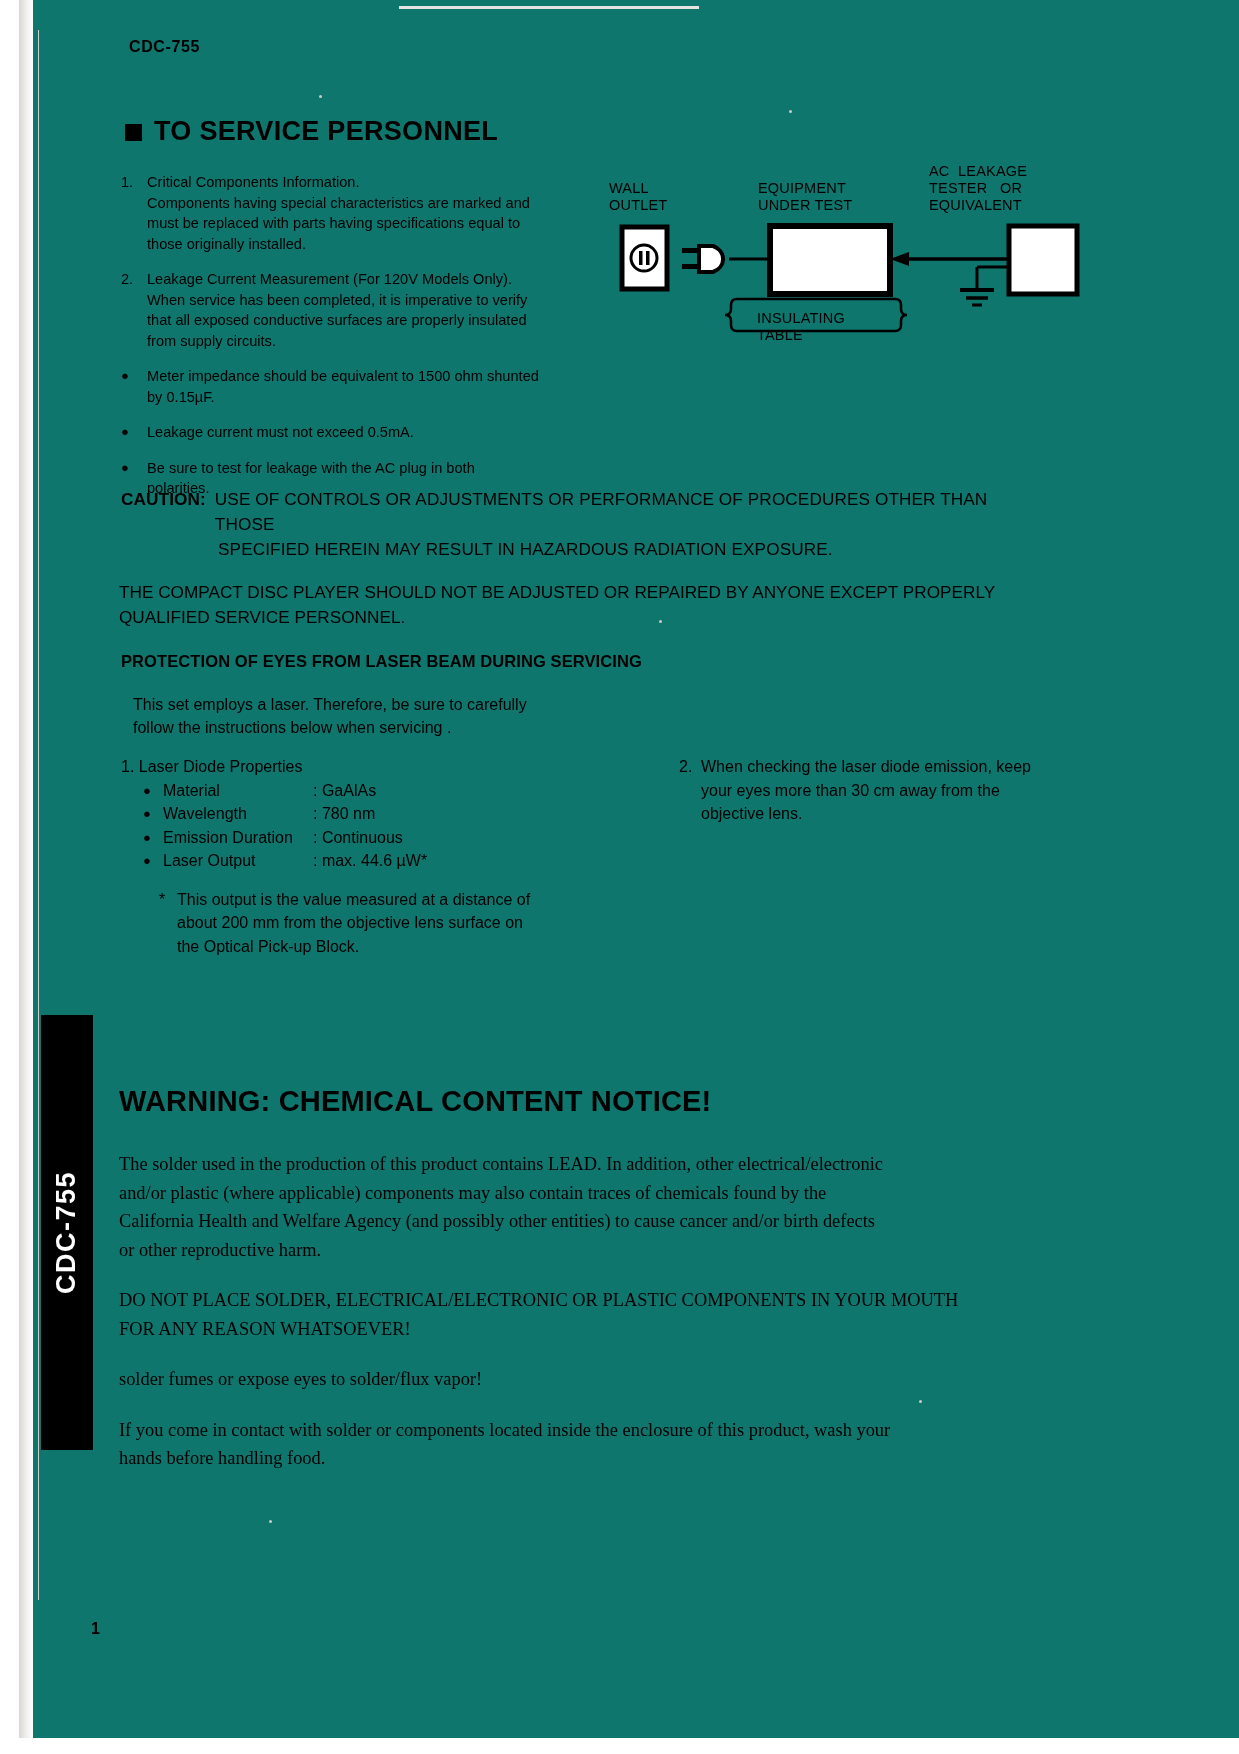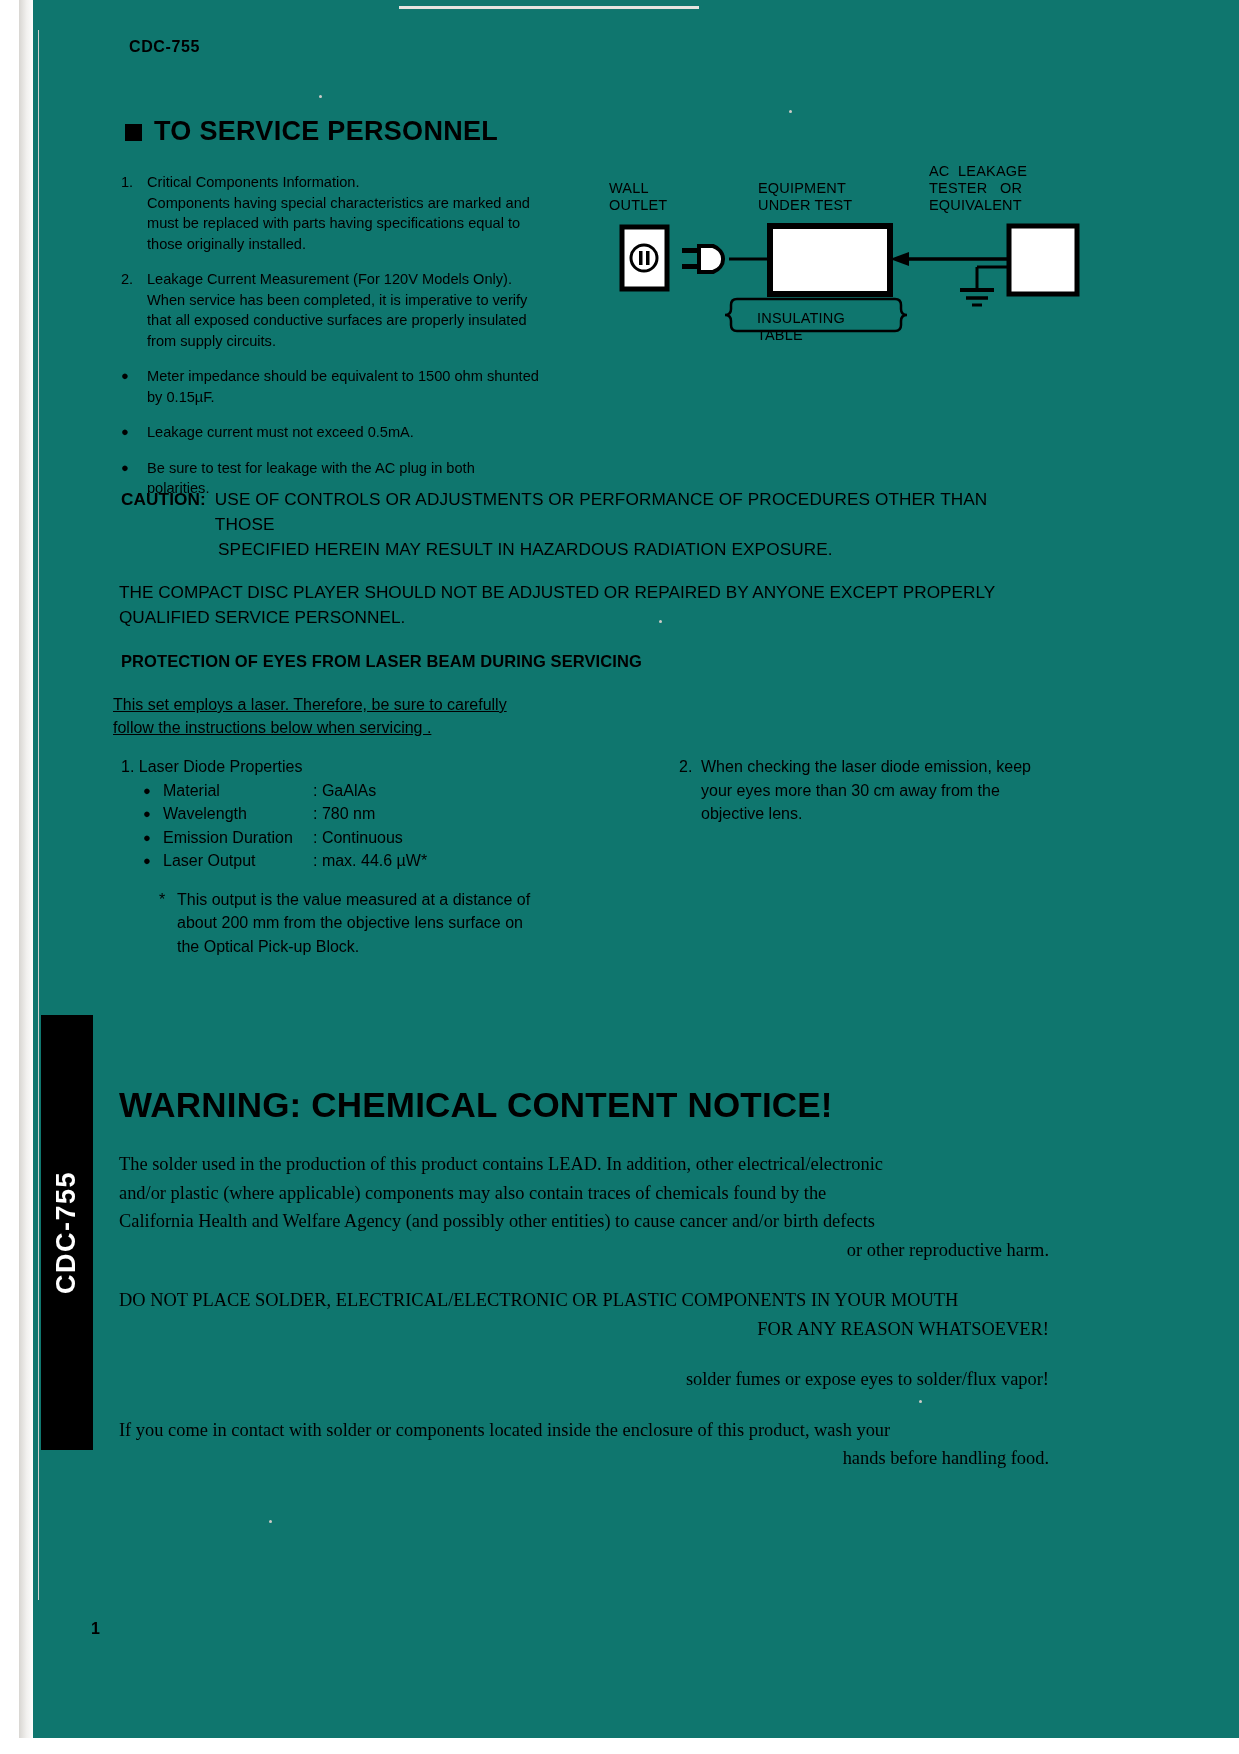--- a/index.html
+++ b/index.html
@@ -144,25 +144,24 @@
 
   .laser-heading {
     position: absolute;
     left: 102px; top: 652px;
     font-size: 16.5px;
     font-weight: bold;
     letter-spacing: 0.1px;
   }
   .laser-intro {
     position: absolute;
-    left: 94px; top: 693px;
+    left: 114px; top: 693px;
     width: 470px;
     font-size: 16px;
     line-height: 23px;
-    text-decoration: underline;
   }
 
   .laser-col-left {
     position: absolute;
     left: 102px; top: 755px;
     width: 460px;
     font-size: 16px;
     line-height: 23.5px;
   }
   .prop-row {
@@ -216,38 +215,38 @@
     white-space: nowrap;
     font-size: 27px;
     font-weight: bold;
     letter-spacing: 1.5px;
   }
 
   
   .warn-title {
     position: absolute;
     left: 100px; top: 1085px;
-    font-size: 35px;
+    font-size: 29px;
     font-weight: bold;
     letter-spacing: 0.2px;
   }
   .warn-body {
     position: absolute;
     left: 100px; top: 1150px;
     width: 930px;
     font-size: 18.4px;
     line-height: 28.5px;
     font-family: Liberation Serif, serif;
   }
   .warn-body p {
     margin: 0 0 22px 0;
     text-align: justify;
   }
   .warn-body p span { display: block; }
-  .warn-body p span.flush { text-align: right; }
+  .warn-body p span.flush { text-align: left; }
 
   .page-number {
     position: absolute;
     left: 72px; top: 1620px;
     font-size: 16px;
     font-weight: bold;
   }
 </style>
 </head>
 <body>

